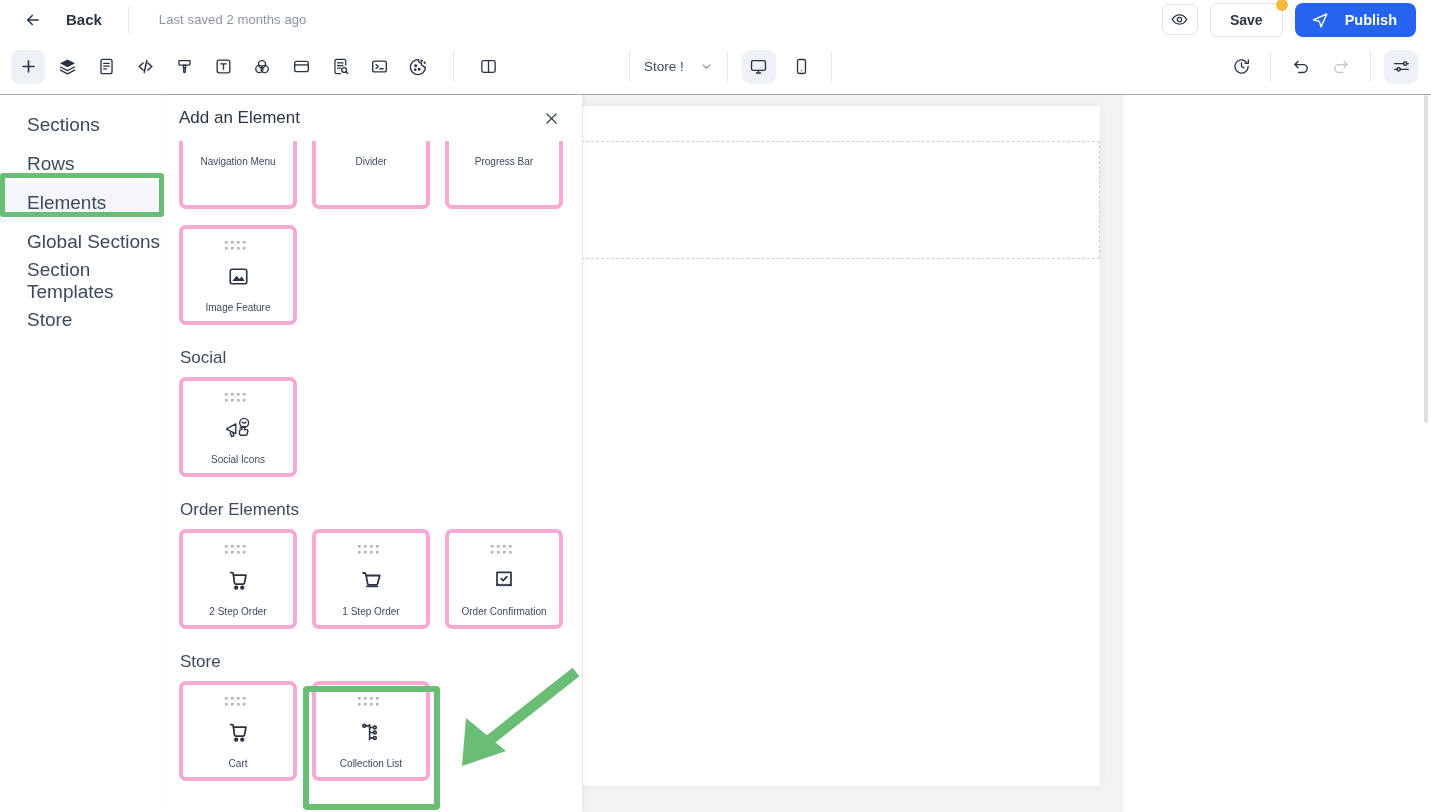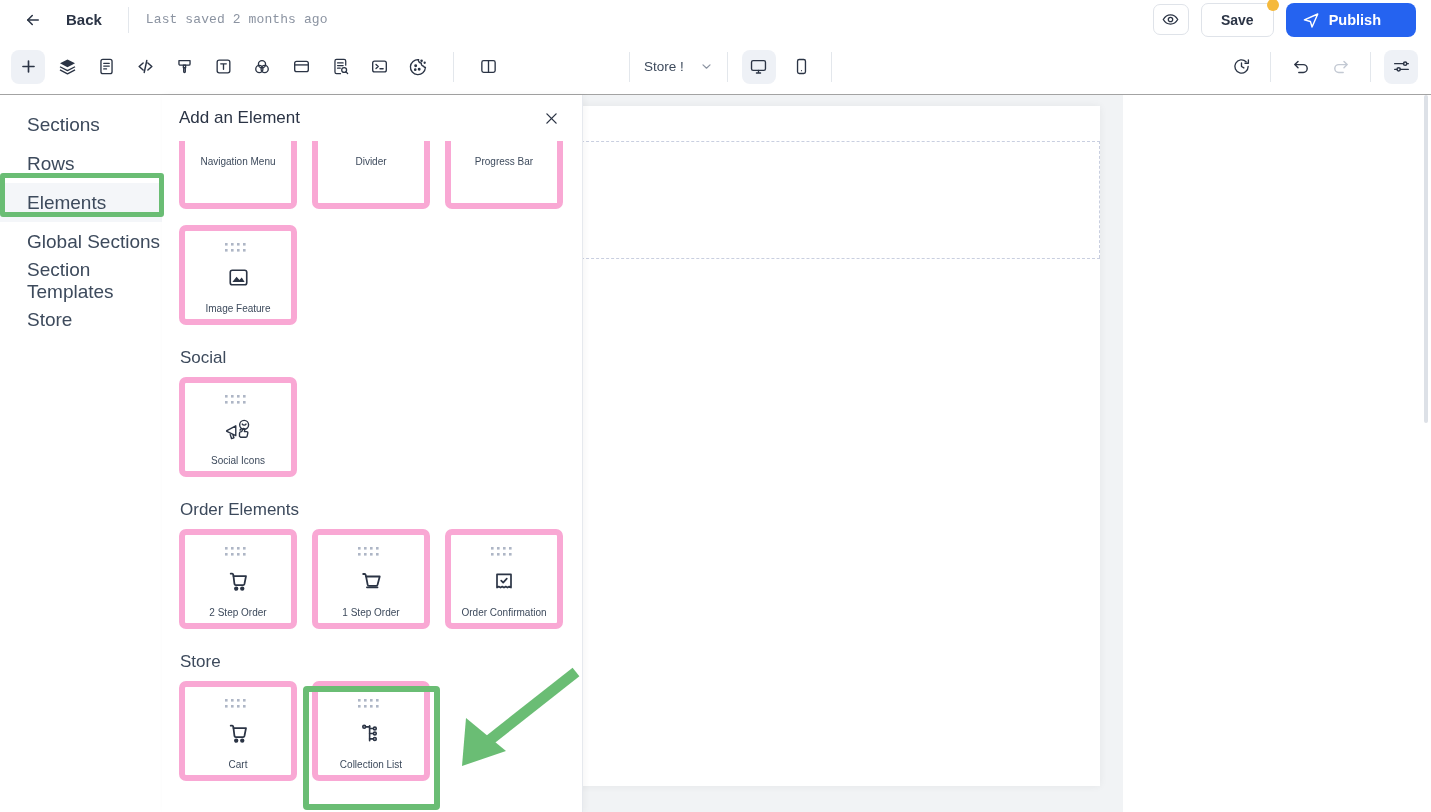--- a/index.html
+++ b/index.html
@@ -21,21 +21,21 @@
   .back-btn {
     display: flex; align-items: center; gap: 24px;
     margin-left: 16px; padding: 4px 8px;
     cursor: pointer;
   }
   .back-label { font-size: 15px; font-weight: 700; color: #2b3445; }
   .topbar-div {
     width: 1px; height: 26px; background: #e3e7ec; margin-left: 18px;
   }
   .last-saved {
-    margin-left: 17px; font-size: 13px; color: #8b93a1; letter-spacing: .1px; font-family: Liberation Mono, monospace;
+    margin-left: 30px; font-size: 13px; color: #8b93a1; letter-spacing: .1px;
   }
   .topbar-right {
     margin-left: auto; display: flex; align-items: center; gap: 12px;
     margin-right: 15px;
   }
   .icon-btn-out {
     width: 36px; height: 31px; border: 1px solid #dfe3e9; border-radius: 7px;
     display: flex; align-items: center; justify-content: center;
     background: #fff; cursor: pointer;
   }
@@ -43,23 +43,23 @@
     position: relative;
     height: 31px; padding: 16px 19px; border: 1px solid #dfe3e9; border-radius: 7px;
     display: flex; align-items: center; justify-content: center;
     font-size: 14px; font-weight: 700; color: #2b3445; background: #fff; cursor: pointer;
   }
   .save-dot {
     position: absolute; top: -5px; right: -6px;
     width: 12px; height: 12px; border-radius: 50%; background: #f5b93c;
   }
   .publish-btn {
-    height: 34px; padding: 0 35px 0 16px; border-radius: 8px;
+    height: 34px; padding: 0 19px 0 16px; border-radius: 8px;
     background: #2563f0; color: #fff;
-    display: flex; align-items: center; gap: 9px;
+    display: flex; align-items: center; gap: 16px;
     font-size: 14.5px; font-weight: 700; cursor: pointer; border: none;
   }
 
   
   .toolbar {
     position: absolute; top: 39px; left: 0; width: 1431px; height: 56px;
     background: #ffffff; border-bottom: 1px solid #a3a3a3;
     display: flex; align-items: center;
   }
   .tool {
@@ -141,21 +141,21 @@
     overflow: hidden;
   }
 
   .grid {
     display: grid;
     grid-template-columns: repeat(3, 118px);
     gap: 16px 15px;
   }
   .card {
     background: #fff;
-    border: 6px solid #f9a8d4; border-radius: 7px;
+    border: 4px solid #f9a8d4; border-radius: 7px;
     height: 100px;
     display: flex; flex-direction: column; align-items: center;
     justify-content: flex-start;
     padding-top: 11px;
     cursor: pointer; position: relative;
   }
   .card .dots { margin-bottom: 6px; }
   .card .glyph {
     height: 34px; display: flex; align-items: center; justify-content: center;
   }

